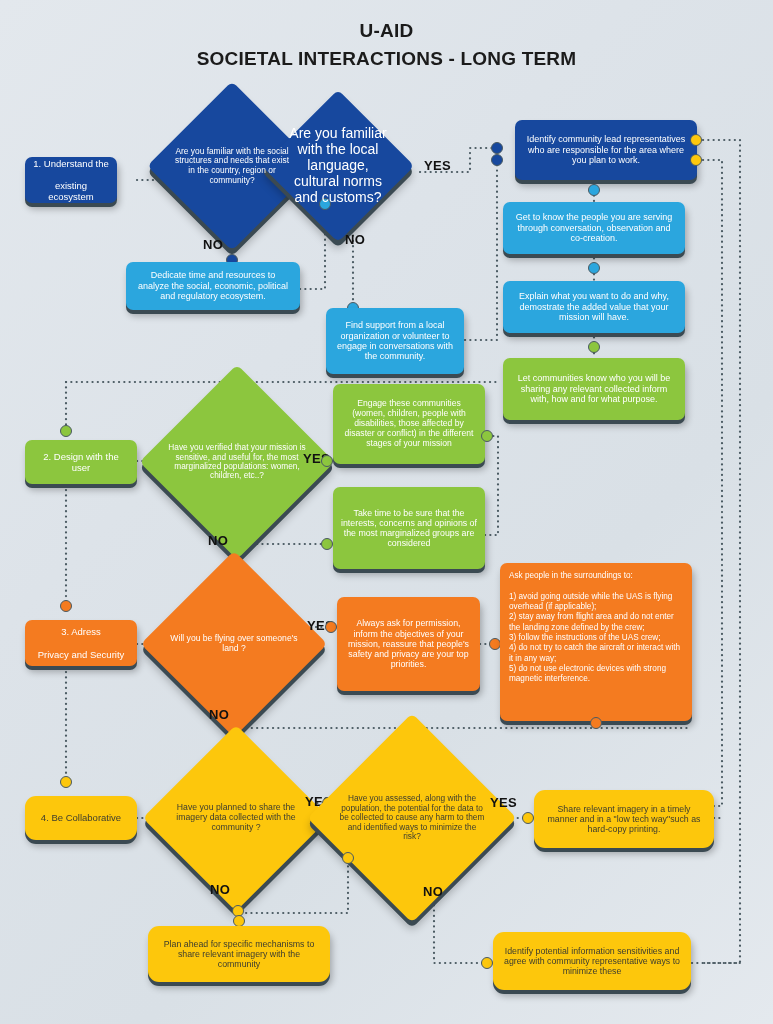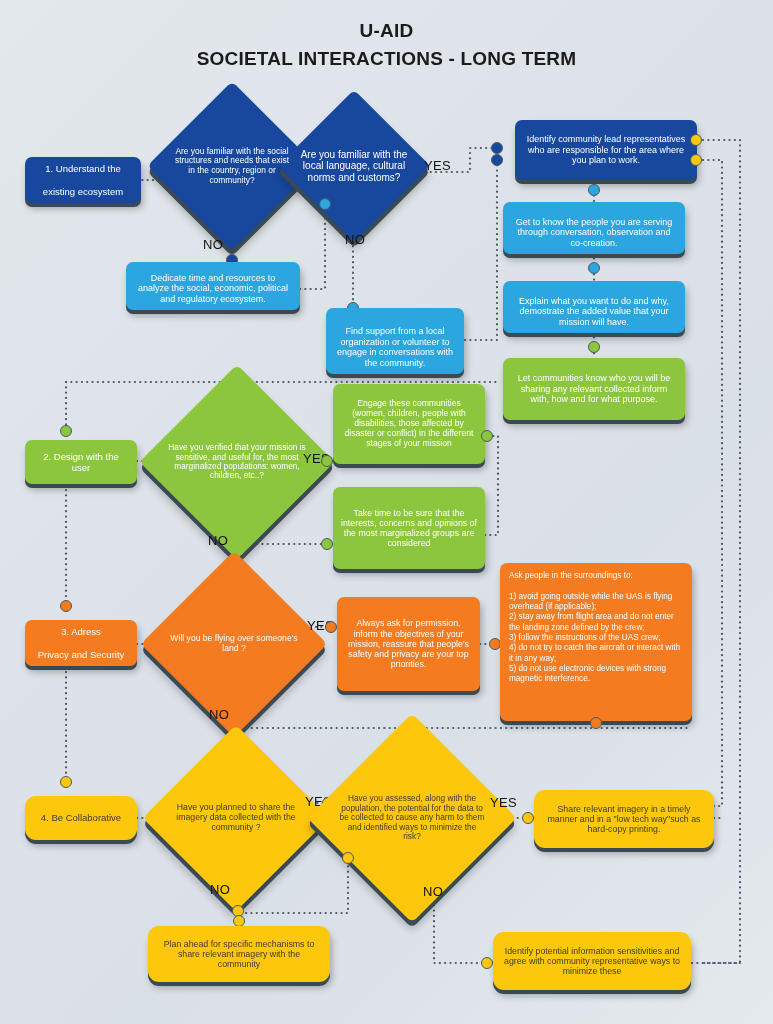--- a/index.html
+++ b/index.html
@@ -37,28 +37,28 @@
   }
   .dia .shape{
     position:absolute;left:0;top:0;width:100%;height:100%;
     transform:rotate(45deg);border-radius:6px;
     box-shadow:4px 4px 0 0 #3b4a52, 6px 6px 9px rgba(0,0,0,.25);
   }
   .dia .txt{position:relative;z-index:2;width:138%;text-align:center;}
 
   
   .c-navy{background:#17489e;}
-  .c-blue{background:#2ba6de;align-items:flex-end;}
+  .c-blue{background:#2ba6de;}
   .c-green{background:#8cc63e;}
   .c-orange{background:#f47b20;}
   .c-yellow{background:#fdc70c;border-radius:11px;}
   .t-dark{color:#3d3d2f;}
 
   
-  .lbl{position:absolute;font-weight:normal;color:#111;font-size:13px;letter-spacing:.3px;}
+  .lbl{position:absolute;font-weight:bold;color:#111;font-size:13px;letter-spacing:.3px;}
 
   
   .dot{position:absolute;border-radius:50%;border:1.6px solid #4a5a62;box-sizing:border-box;}
   .d-navy{background:#17489e;}
   .d-blue{background:#2ba6de;}
   .d-green{background:#8cc63e;}
   .d-orange{background:#f47b20;}
   .d-yellow{background:#fdc70c;}
 </style>
 </head>
@@ -134,42 +134,42 @@
       <path d="M240,728 L240,760"></path>
 
       <path d="M239,921 L239,931"></path>
 
       <path d="M714,818 L722,818"></path>
 
       <path d="M692,963 L740,963"></path>
     </g>
   </svg>
 
-  <div class="node box c-navy" style="left:25px;top:157px;width:116px;height:46px;font-size:9.5px;align-items:center;">
+  <div class="node box c-navy" style="left:25px;top:157px;width:92px;height:46px;font-size:9.5px;align-items:center;">
     <span>
       <span>1. Understand the</span><br>
       <span>existing ecosystem</span>
     </span>
   </div>
   <div class="dot d-navy" style="left:161px;top:174px;width:12px;height:12px;"></div>
 
   <div class="node dia" style="left:172px;top:106px;width:120px;height:120px;font-size:8.4px;">
     <div class="shape c-navy"></div>
     <div class="txt">Are you familiar with the social structures and needs that exist in the country, region or community?</div>
   </div>
   <div class="lbl" style="left:287px;top:157px;">YES</div>
   <div class="lbl" style="left:203px;top:237px;">NO</div>
   <div class="dot d-navy" style="left:314px;top:160px;width:12px;height:12px;"></div>
   <div class="dot d-navy" style="left:226px;top:254px;width:12px;height:12px;"></div>
 
   <div class="node box c-blue" style="left:126px;top:262px;width:174px;height:48px;font-size:9px;">
     <span>Dedicate time and resources to analyze the social, economic, political and regulatory ecosystem.</span>
   </div>
 
-  <div class="node dia" style="left:300px;top:112px;width:108px;height:108px;font-size:10px;">
+  <div class="node dia" style="left:284px;top:112px;width:108px;height:108px;font-size:14px;">
     <div class="shape c-navy"></div>
     <div class="txt">Are you familiar with the local language, cultural norms and customs?</div>
   </div>
   <div class="lbl" style="left:424px;top:158px;">YES</div>
   <div class="lbl" style="left:345px;top:232px;">NO</div>
   <div class="dot d-blue" style="left:319px;top:198px;width:12px;height:12px;"></div>
   <div class="dot d-blue" style="left:347px;top:302px;width:12px;height:12px;"></div>
 
   <div class="node box c-blue" style="left:326px;top:308px;width:138px;height:66px;font-size:9px;">
     <span>Find support from a local organization or volunteer to engage in conversations with the community.</span>

